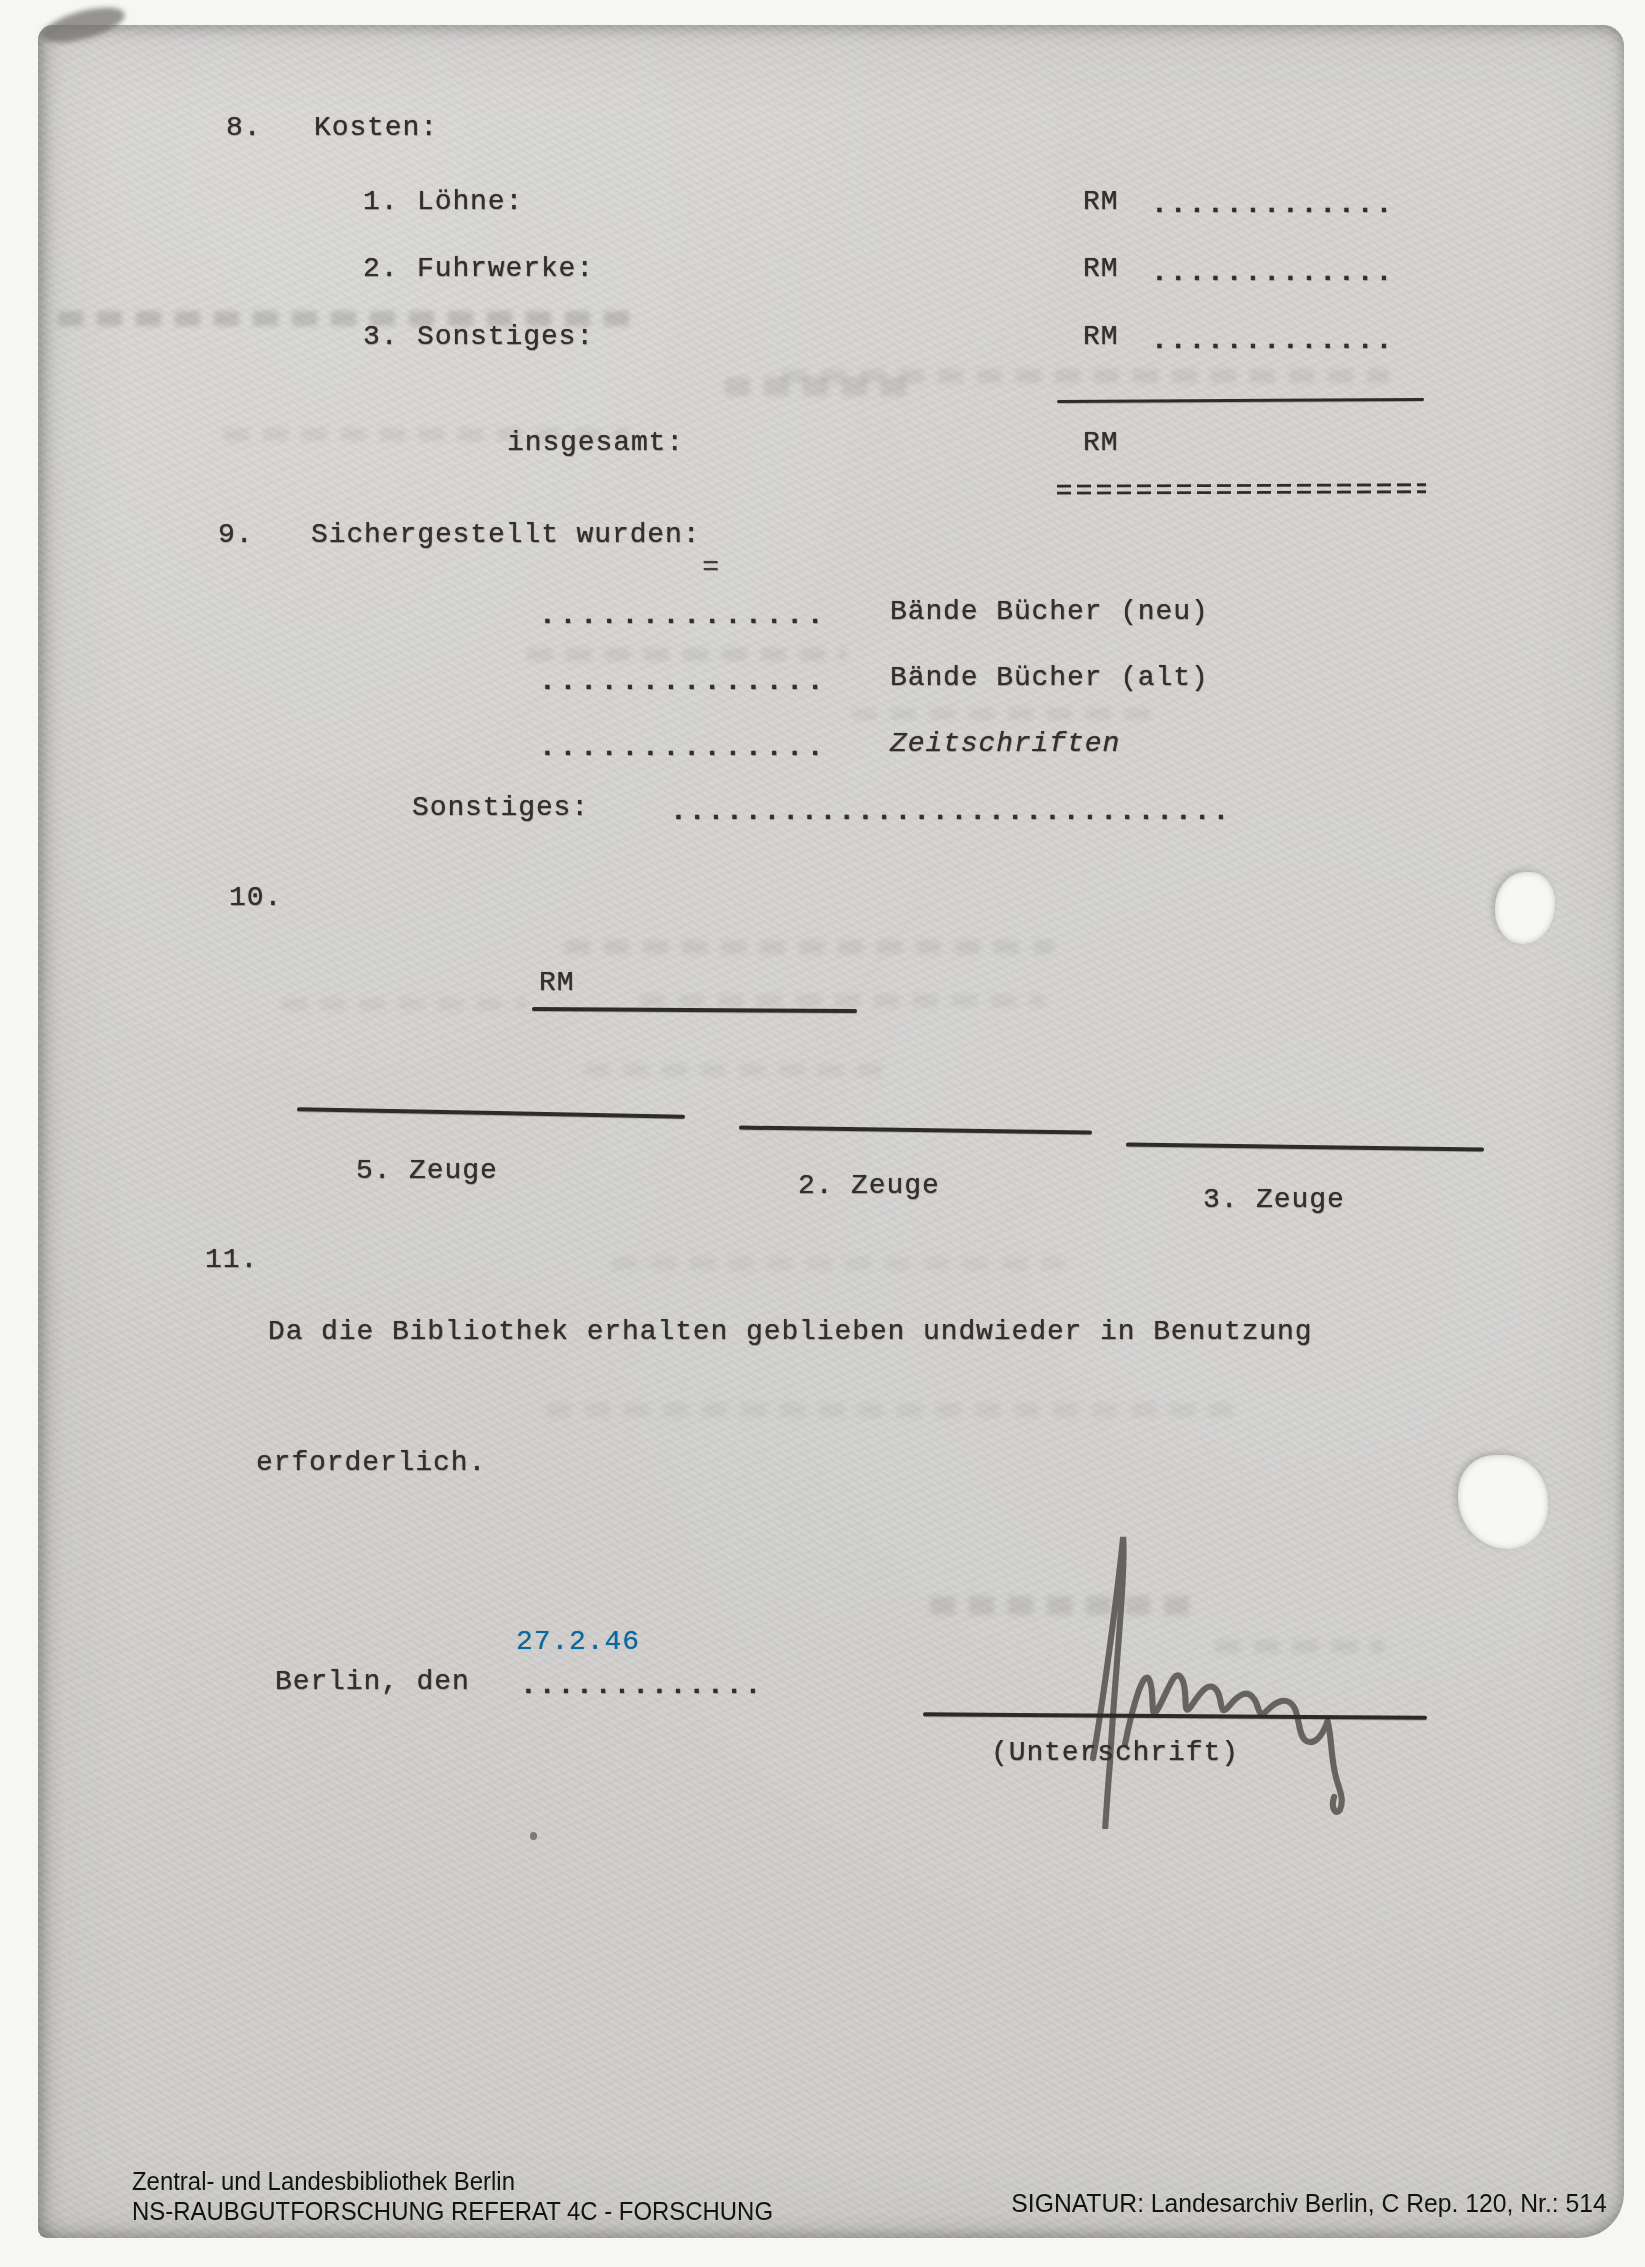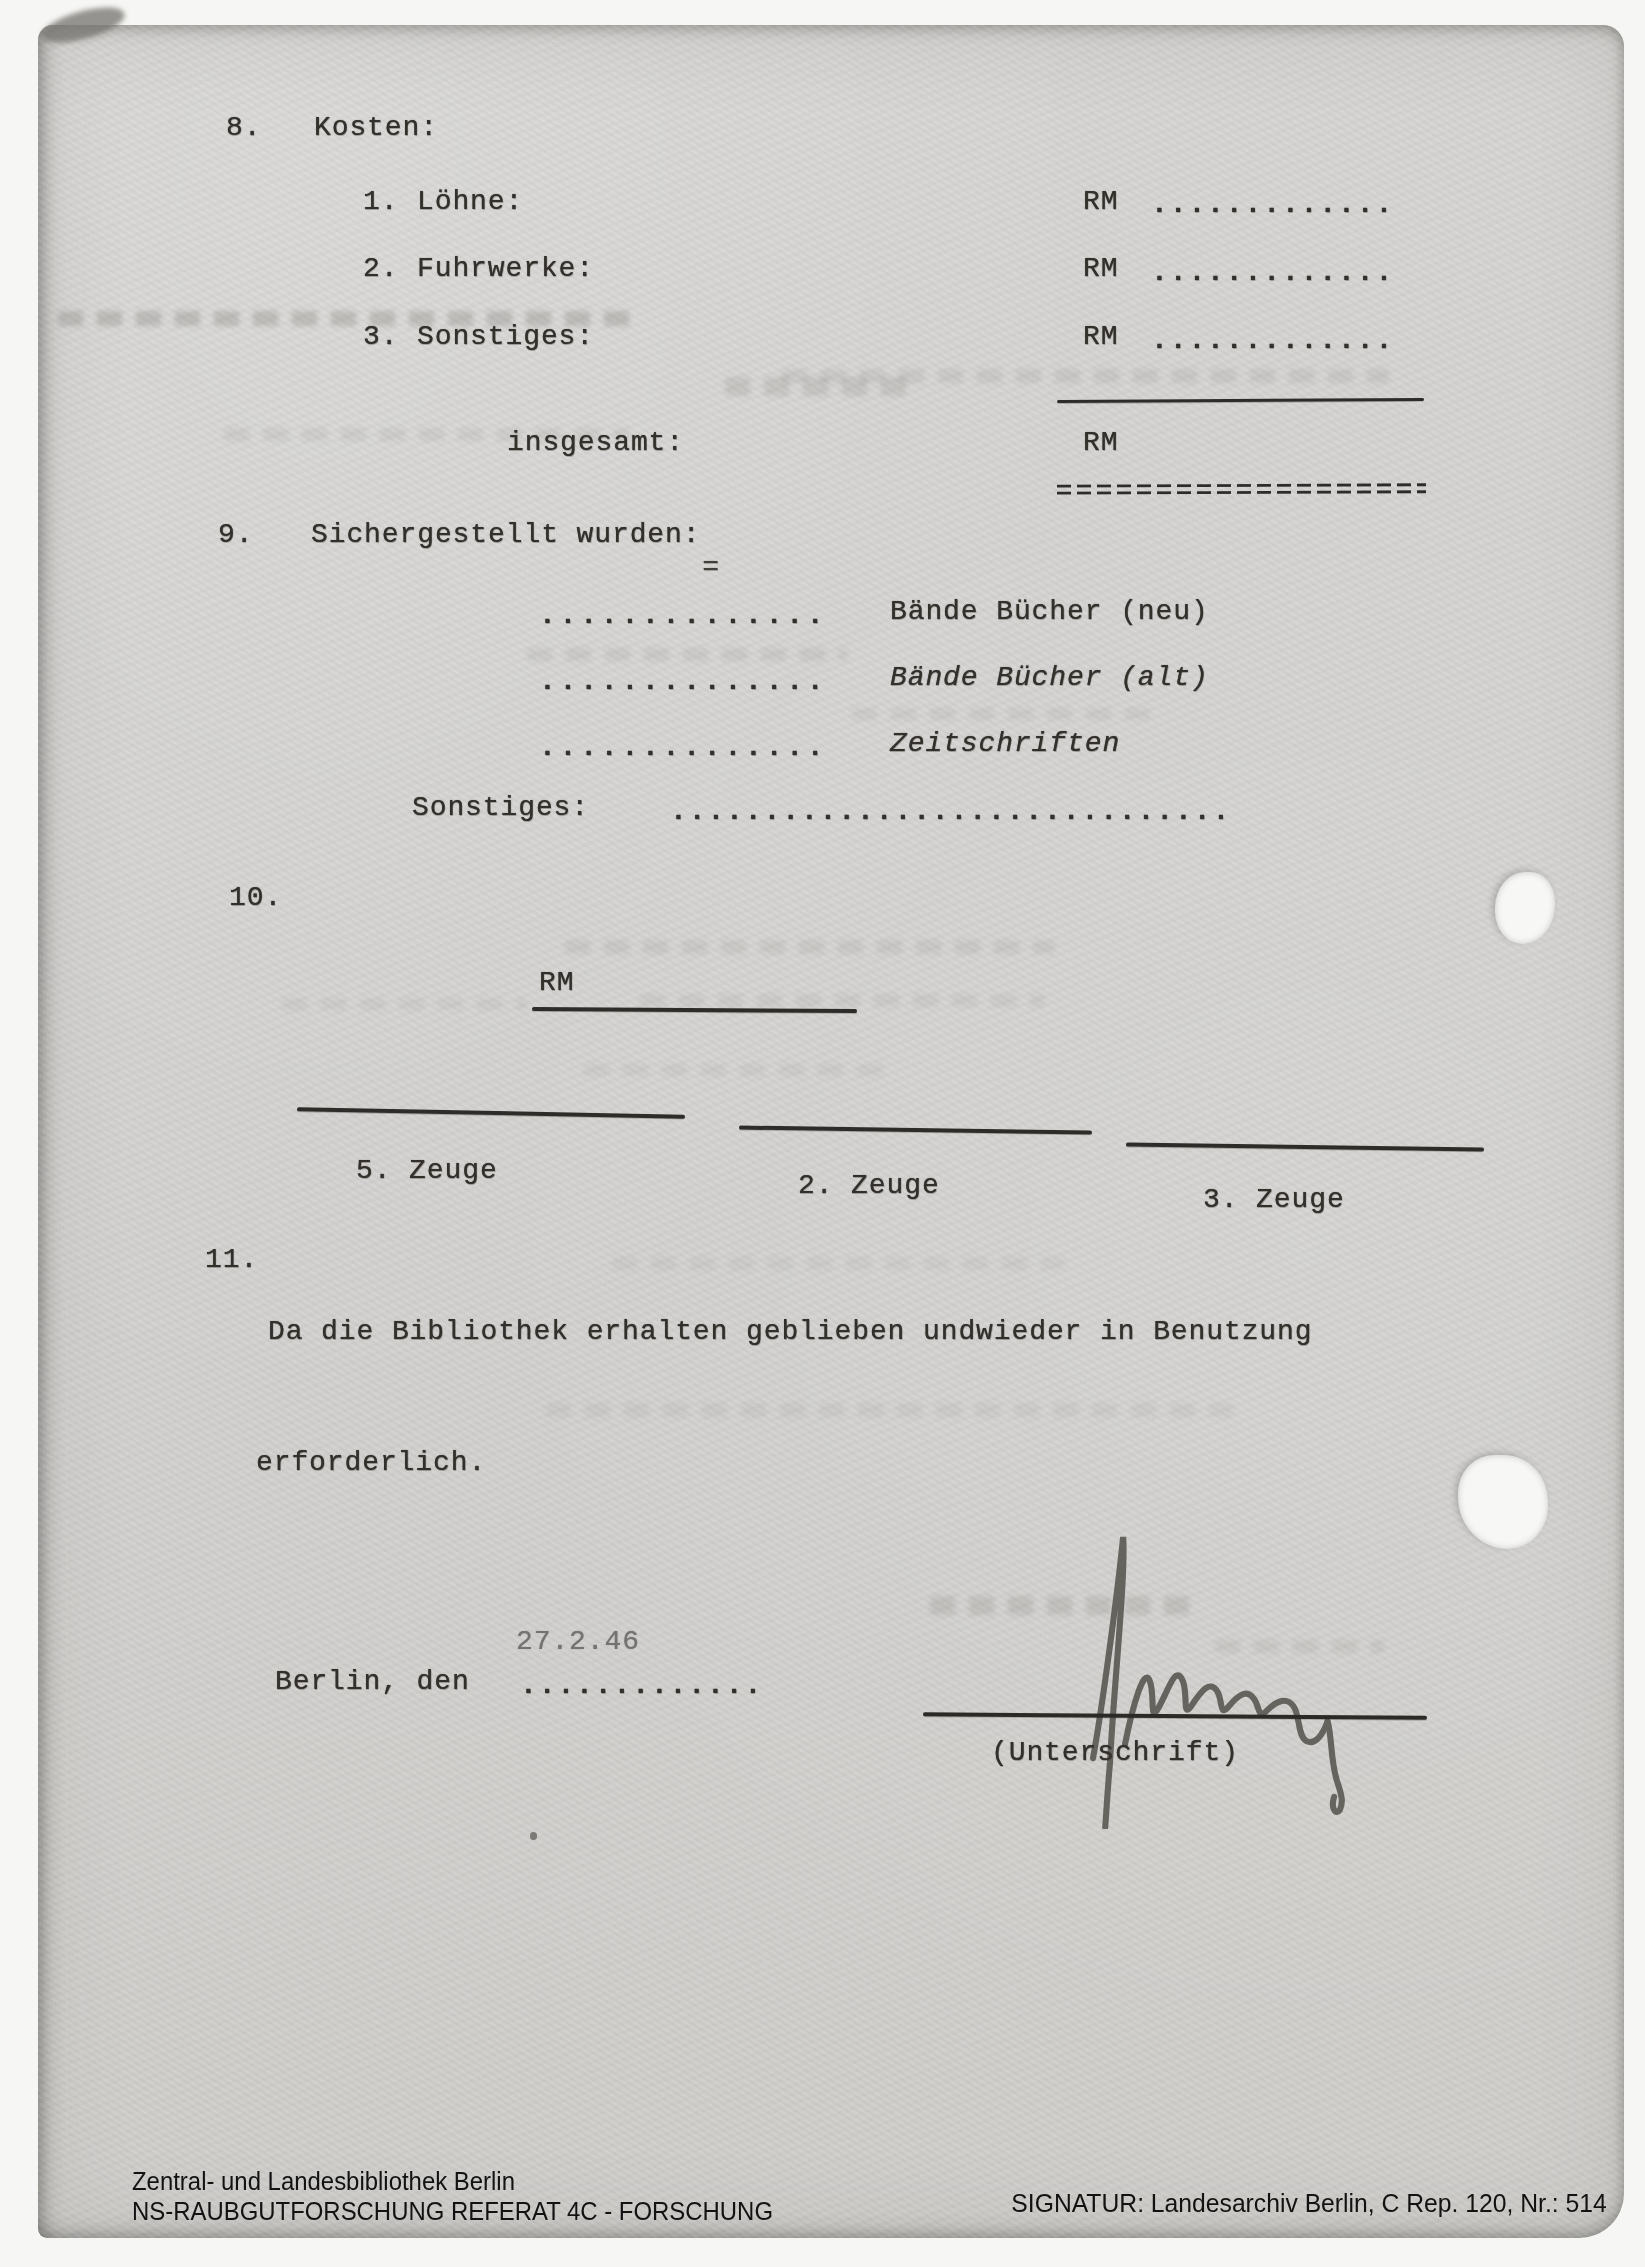--- a/index.html
+++ b/index.html
@@ -36,21 +36,21 @@
     background:#75736e; border-radius:50% 60% 50% 60%;
     transform:rotate(-17deg); filter:blur(2.8px); opacity:.75;
   }
   
   .tw {
     position:absolute; font-family:"Liberation Mono", monospace;
     font-size:28px; line-height:34px; color:#33302c; letter-spacing:0.9px;
     white-space:pre;
     text-shadow:0 0 0.9px rgba(46,44,41,.8), 0.6px 0.6px 0 rgba(46,44,41,.28);
   }
-  .tw.light { color:#737373; text-shadow:0 0 0.9px rgba(70,66,60,.6); }
+  .tw.light { color:#0369a1; text-shadow:0 0 0.9px rgba(70,66,60,.6); }
   .dots { letter-spacing:1.9px; font-weight:bold; }
   .dots9 { letter-spacing:3.8px; font-weight:bold; }
   
   .rule { position:absolute; background:#2e2c29; height:2.8px; border-radius:1.9px;
           box-shadow:0 0.9px 0 rgba(46,44,41,.25); }
   .double-dash {
     position:absolute; height:10.4px;
     background:
       repeating-linear-gradient(90deg,#2e2c29 0 14px, rgba(0,0,0,0) 14px 20px) 0 0/100% 2.8px no-repeat,
       repeating-linear-gradient(90deg,#2e2c29 0 14px, rgba(0,0,0,0) 14px 20px) 0 6.6px/100% 2.8px no-repeat;
@@ -127,21 +127,21 @@
   <div class="tw" style="left:507px;  top:426px;">insgesamt:</div>
   <div class="tw" style="left:1083px; top:426px;">RM</div>
   <div class="double-dash" style="left:1057px; top:484px; width:369px; transform:rotate(-0.2deg);"></div>
 
   <div class="tw" style="left:218px; top:518px;">9.</div>
   <div class="tw" style="left:311px; top:518px;"><span>Sichergestellt wurden:</span><span class="overstrike"><span class="under">=</span></span></div>
 
   <div class="tw dots9" style="left:539px; top:599px;">..............</div>
   <div class="tw" style="left:890px; top:595px;">Bände Bücher (neu)</div>
   <div class="tw dots9" style="left:539px; top:665px;">..............</div>
-  <div class="tw" style="left:890px; top:661px;font-style:italic;">Bände Bücher (alt)</div>
+  <div class="tw" style="left:890px; top:661px;">Bände Bücher (alt)</div>
   <div class="tw dots9" style="left:539px; top:731px;">..............</div>
   <div class="tw" style="left:890px; top:727px;font-style:italic;">Zeitschriften</div>
 
   <div class="tw" style="left:412px; top:791px;">Sonstiges:</div>
   <div class="tw dots" style="left:670px; top:795px;">..............................</div>
 
   <div class="tw" style="left:205px; top:881px;margin-left:24px;">10.</div>
 
   <div class="tw" style="left:539px; top:966px;">RM</div>
   <div class="rule" style="left:532px; top:1008px; width:325px; height:3.8px; transform:rotate(0.4deg);"></div>

